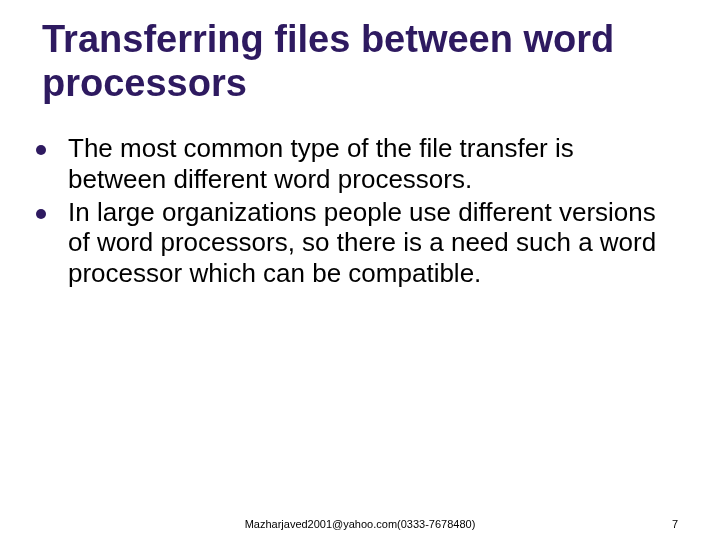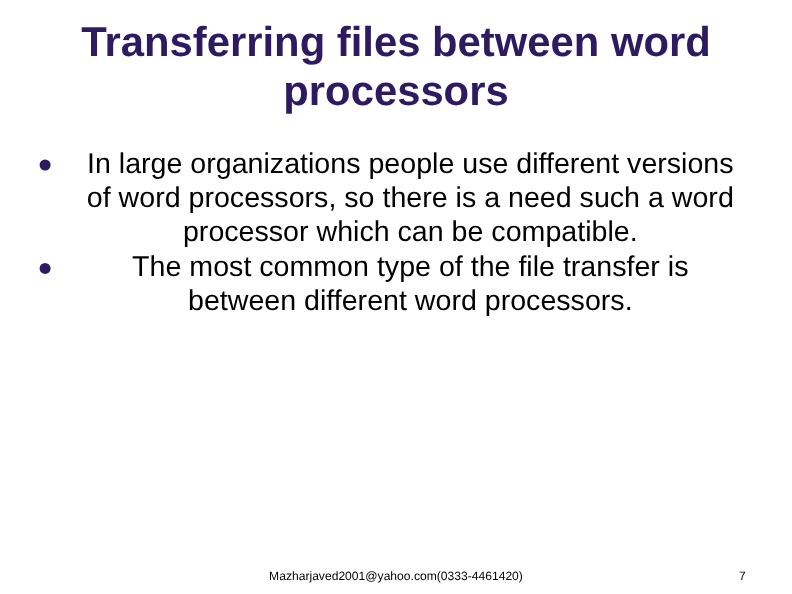--- a/index.html
+++ b/index.html
@@ -11,21 +11,20 @@
     font-family: Arial, Helvetica, sans-serif;
     overflow: hidden;
     position: relative;
   }
   .slide {
     box-sizing: border-box;
     width: 720px;
     height: 540px;
     padding: 18px 42px 0 42px;
     position: relative;
-    text-align: center;
   }
   .title {
     font-size: 38px;
     font-weight: bold;
     color: #2e1a60;
     line-height: 1.15;
     margin: 0 0 28px 0;
     letter-spacing: 0px;
   }
   .body {
@@ -78,25 +77,25 @@
 </style>
 </head>
 <body>
 
 <div class="slide">
   <h1 class="title">Transferring files between word processors</h1>
 
   <div class="body">
     <div class="bullet-row">
       <div class="bullet-dot"></div>
-      <div class="bullet-text">In large organizations people use different versions of word processors, so there is a need such a word processor which can be compatible.</div>
+      <div class="bullet-text">The most common type of the file transfer is between different word processors.</div>
     </div>
     <div class="bullet-row">
       <div class="bullet-dot"></div>
-      <div class="bullet-text">The most common type of the file transfer is between different word processors.</div>
+      <div class="bullet-text">In large organizations people use different versions of word processors, so there is a need such a word processor which can be compatible.</div>
     </div>
   </div>
 
   <div class="footer">
-    <span class="footer-center">Mazharjaved2001@yahoo.com(0333-4461420)</span>
+    <span class="footer-center">Mazharjaved2001@yahoo.com(0333-7678480)</span>
     <span class="footer-right">7</span>
   </div>
 </div>
 
 </body></html>

